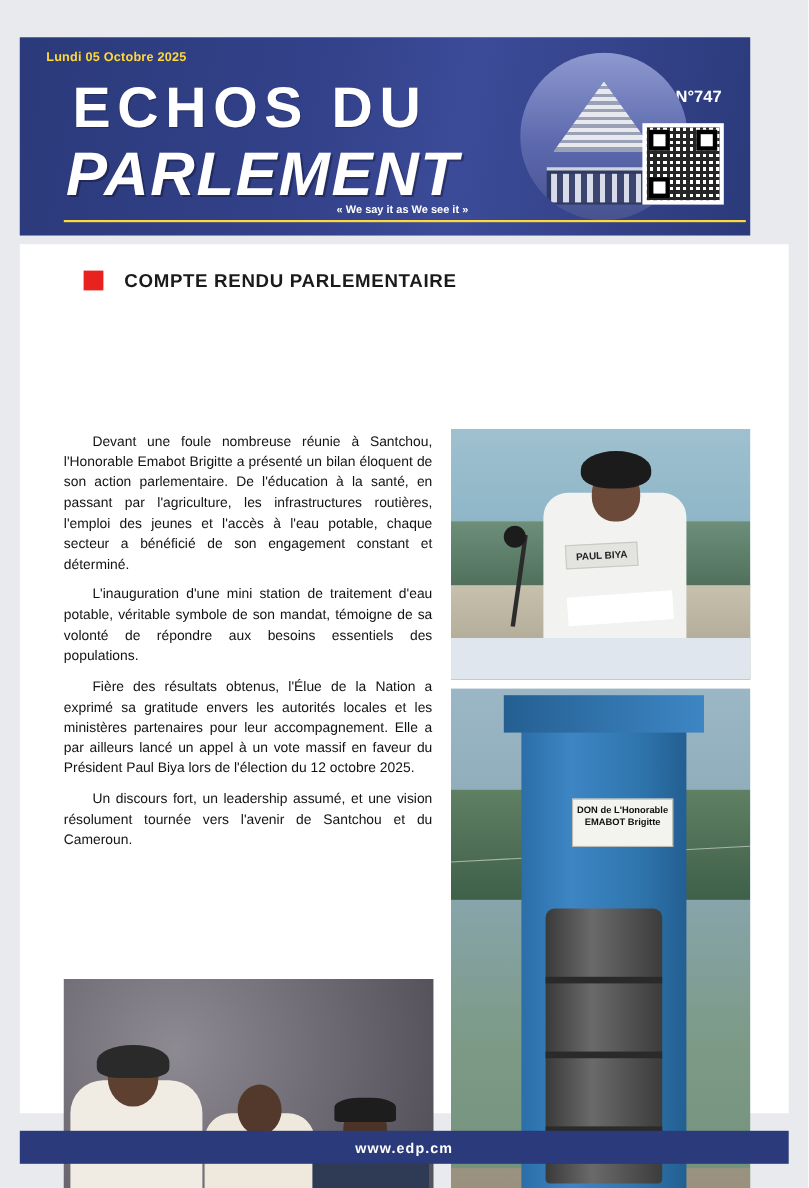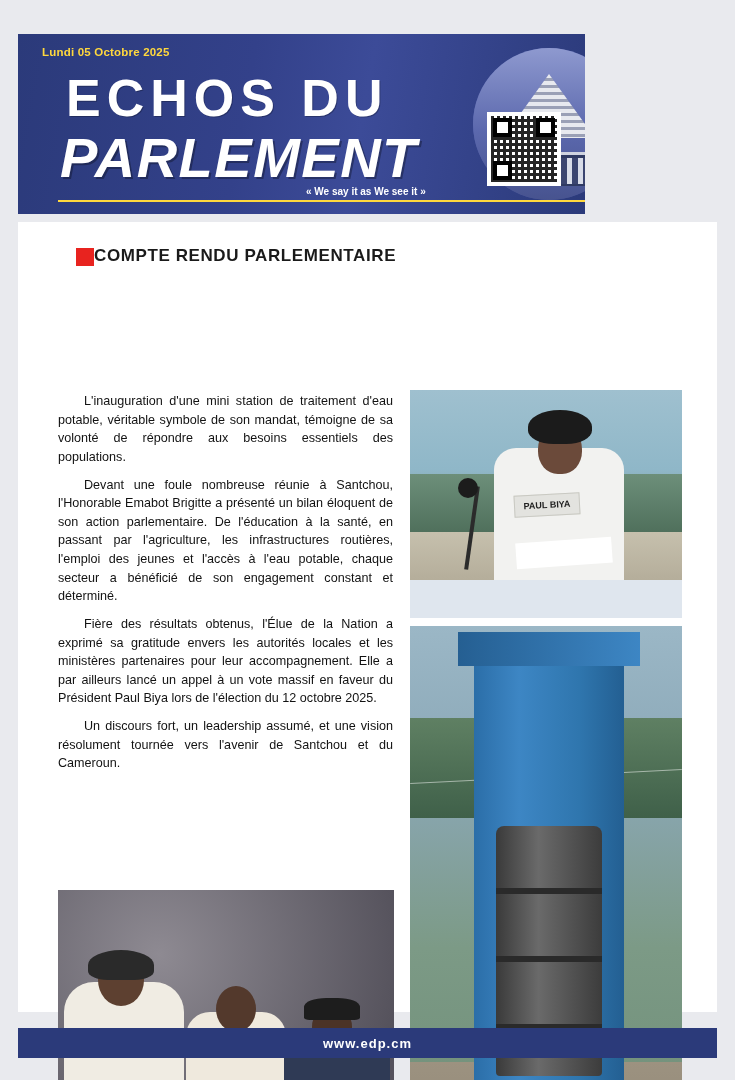--- a/index.html
+++ b/index.html
@@ -12,21 +12,21 @@
   .page {
     position: relative;
     width: 735px; height: 1080px;
     background: #e9eaee;
   }
 
   
   .masthead {
     position: absolute;
     left: 18px; top: 34px;
-    width: 567px; height: 180px;
+    width: 664px; height: 180px;
     background: #2b3a7a;
     overflow: hidden;
   }
   .masthead .wash {
     position: absolute; left: 0; top: 0; width: 100%; height: 100%;
     background: linear-gradient(100deg, #2b3a7a 0%, #33418a 40%, #3c4b98 60%, #2b3a7a 100%);
   }
   .date-line {
     position: absolute; left: 24px; top: 12px;
     color: #ffd83d; font-size: 11.5px; font-weight: bold;
@@ -114,21 +114,21 @@
   
   .panel {
     position: absolute;
     left: 18px; top: 222px;
     width: 699px; height: 790px;
     background: #ffffff;
   }
 
   .kicker {
     position: absolute; left: 38px; top: 24px;
-    display: flex; align-items: flex-end; gap: 0; padding-left: 20px;
+    display: flex; align-items: flex-start; gap: 19px; padding-left: 20px;
   }
   .kicker .sq {
     width: 18px; height: 18px; background: #e8231f;
   }
   .kicker .txt {
     font-size: 17px; font-weight: bold; color: #1a1a1a; letter-spacing: .6px;
   }
 
   .headline {
     position: absolute; left: 38px; top: 54px; width: 630px;
@@ -299,22 +299,22 @@
 
   <div class="panel">
 
     <div class="kicker">
       <div class="sq"></div>
       <div class="txt">COMPTE RENDU PARLEMENTAIRE</div>
     </div>
 
 
     <div class="col">
+      <p>Devant une foule nombreuse réunie à Santchou, l'Honorable Emabot Brigitte a présenté un bilan éloquent de son action parlementaire. De l'éducation à la santé, en passant par l'agriculture, les infrastructures routières, l'emploi des jeunes et l'accès à l'eau potable, chaque secteur a bénéficié de son engagement constant et déterminé.</p>
       <p>L'inauguration d'une mini station de traitement d'eau potable, véritable symbole de son mandat, témoigne de sa volonté de répondre aux besoins essentiels des populations.</p>
-      <p>Devant une foule nombreuse réunie à Santchou, l'Honorable Emabot Brigitte a présenté un bilan éloquent de son action parlementaire. De l'éducation à la santé, en passant par l'agriculture, les infrastructures routières, l'emploi des jeunes et l'accès à l'eau potable, chaque secteur a bénéficié de son engagement constant et déterminé.</p>
       <p>Fière des résultats obtenus, l'Élue de la Nation a exprimé sa gratitude envers les autorités locales et les ministères partenaires pour leur accompagnement. Elle a par ailleurs lancé un appel à un vote massif en faveur du Président Paul Biya lors de l'élection du 12 octobre 2025.</p>
       <p>Un discours fort, un leadership assumé, et une vision résolument tournée vers l'avenir de Santchou et du Cameroun.</p>
     </div>
 
     <div class="photo photo-top">
       <div class="hill"></div>
       <div class="ground"></div>
       <div class="mic"></div>
       <div class="mich"></div>
       <div class="person"></div>
@@ -328,20 +328,21 @@
     <div class="photo photo-right">
       <div class="treeline"></div>
       <div class="dirt"></div>
       <div class="wire"></div>
       <div class="tower"></div>
       <div class="cap"></div>
       <div class="tank"></div>
       <div class="band" style="top:262px"></div>
       <div class="band" style="top:330px"></div>
       <div class="band" style="top:398px"></div>
+      <div class="plaque">DON de L'Honorable EMABOT Brigitte</div>
     </div>
 
     <div class="photo photo-bottom">
       <div class="bg"></div>
       <div class="p1"></div>
       <div class="h1"></div>
       <div class="hat1"></div>
       <div class="p2"></div>
       <div class="h2"></div>
       <div class="p3"></div>

